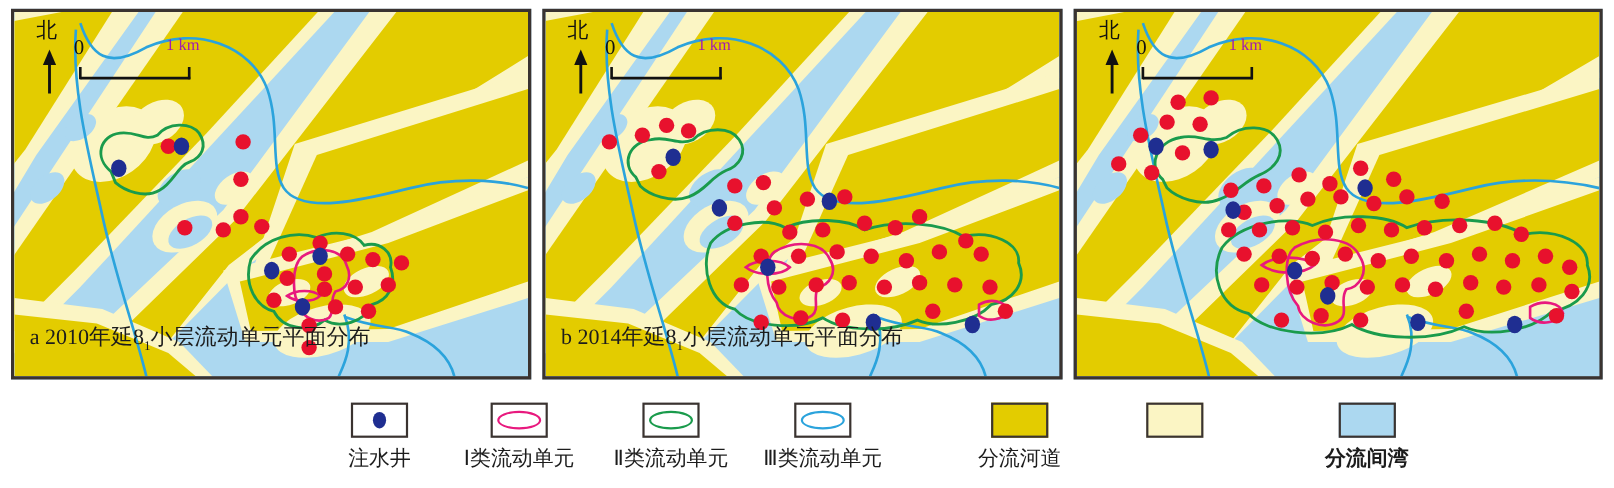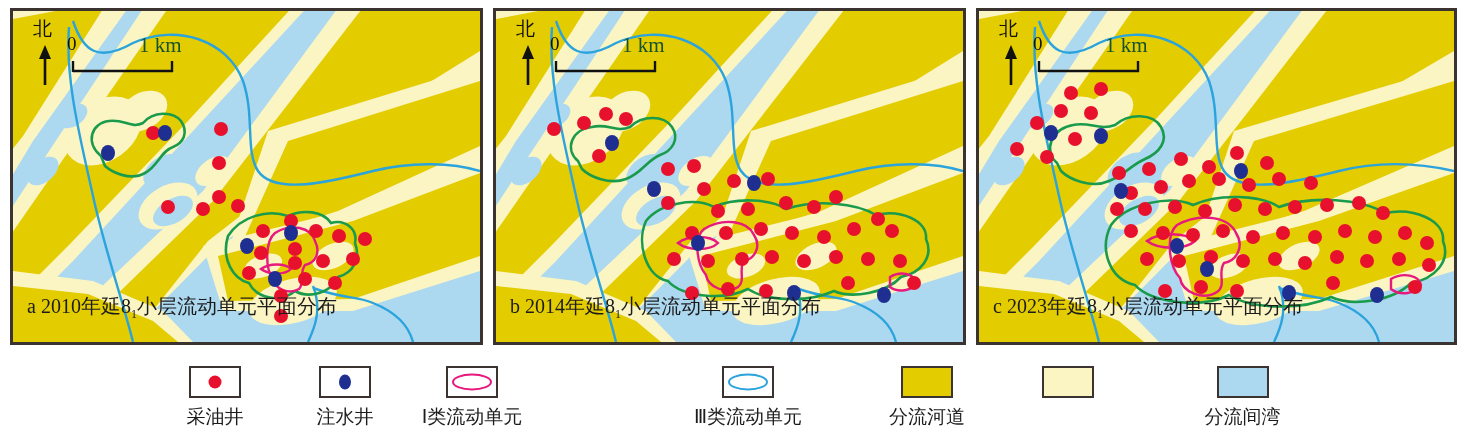--- a/index.html
+++ b/index.html
@@ -11,21 +11,21 @@
   #panel-b{left:493px;width:473px;}
   #panel-c{left:976px;width:481px;}
 
   .mapsvg{position:absolute;left:0;top:0;width:100%;height:100%;display:block;}
 
   .northgrp{position:absolute;left:14px;top:8px;width:46px;height:70px;}
   .north-label{position:absolute;left:6px;top:0px;font-family:"DejaVu Sans",sans-serif;font-size:19px;color:#111;line-height:1;}
 
   .scalebar{position:absolute;left:54px;top:22px;width:120px;height:46px;}
   .sb-0{position:absolute;left:0px;top:0px;font-size:19px;color:#111;}
-  .sb-1{position:absolute;left:72px;top:0px;font-size:21px;color:#14532d;white-space:nowrap;}
+  .sb-1{position:absolute;left:84px;top:0px;font-size:15px;color:#a21caf;white-space:nowrap;}
 
   .caption{position:absolute;left:14px;bottom:20px;font-size:20px;color:#1c1c1c;white-space:nowrap;letter-spacing:0px;}
   .caption sub{font-size:12px;}
 
   .legend{position:absolute;left:0;top:366px;width:1467px;height:78px;}
   .lg-item{position:absolute;top:0;text-align:center;}
   .lg-box{width:52px;height:32px;border:2.5px solid #3a3330;background:#ffffff;margin:0 auto;box-sizing:border-box;position:relative;}
   .lg-box.swatch{border:2.5px solid #3a3330;}
   .lg-label{margin-top:6px;font-size:19px;color:#1c1c1c;white-space:nowrap;font-family:"DejaVu Sans",sans-serif;}
   .dot{position:absolute;left:50%;top:50%;transform:translate(-50%,-50%);border-radius:50%;}
@@ -372,63 +372,62 @@
     <div class="scalebar">
       <span class="sb-0">0</span>
       <span class="sb-1">1 km</span>
       <svg width="130" height="18" style="position:absolute;left:4px;top:26px;">
         <line x1="2" y1="2" x2="2" y2="13" stroke="#111" stroke-width="2.4"></line>
         <line x1="2" y1="12" x2="102" y2="12" stroke="#111" stroke-width="2.4"></line>
         <line x1="101" y1="2" x2="101" y2="13" stroke="#111" stroke-width="2.4"></line>
       </svg>
     </div>
 
-    <div class="caption"><span>c 2023年延8</span><sub>1</sub><span>小层流动单元平面分布</span></div>
   </div>
 
   <div class="legend">
 
-    <div class="lg-item" style="left:160px;width:110px;">
-      <div class="lg-box">
-        <span class="dot prod"></span>
-      </div>
-      <div class="lg-label">采油井</div>
-    </div>
 
     <div class="lg-item" style="left:290px;width:110px;">
       <div class="lg-box">
         <span class="dot inj"></span>
       </div>
       <div class="lg-label">注水井</div>
     </div>
 
     <div class="lg-item" style="left:407px;width:130px;">
       <div class="lg-box">
         <span class="ell" style="border-color:#E8197E;"></span>
       </div>
       <div class="lg-label">Ⅰ类流动单元</div>
     </div>
 
+    <div class="lg-item" style="left:545px;width:130px;">
+      <div class="lg-box">
+        <span class="ell" style="border-color:#1A9B4C;"></span>
+      </div>
+      <div class="lg-label">Ⅱ类流动单元</div>
+    </div>
 
     <div class="lg-item" style="left:683px;width:130px;">
       <div class="lg-box">
         <span class="ell" style="border-color:#2BA3DC;"></span>
       </div>
       <div class="lg-label">Ⅲ类流动单元</div>
     </div>
 
     <div class="lg-item" style="left:872px;width:110px;">
       <div class="lg-box swatch" style="background:#E3CC00;"></div>
       <div class="lg-label">分流河道</div>
     </div>
 
     <div class="lg-item" style="left:1000px;width:135px;">
       <div class="lg-box swatch" style="background:#FBF5C4;"></div>
     </div>
 
-    <div class="lg-item" style="left:1185px;width:115px;">
+    <div class="lg-item" style="left:1185px;width:115px;font-weight:bold;">
       <div class="lg-box swatch" style="background:#ACD8F0;"></div>
       <div class="lg-label">分流间湾</div>
     </div>
 
   </div>
 
 </div>
 
 </body></html>

